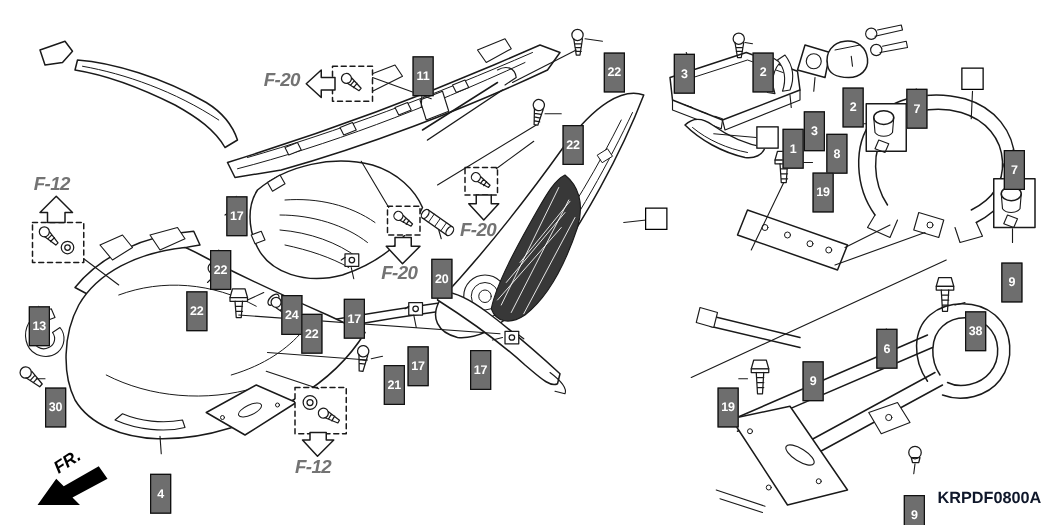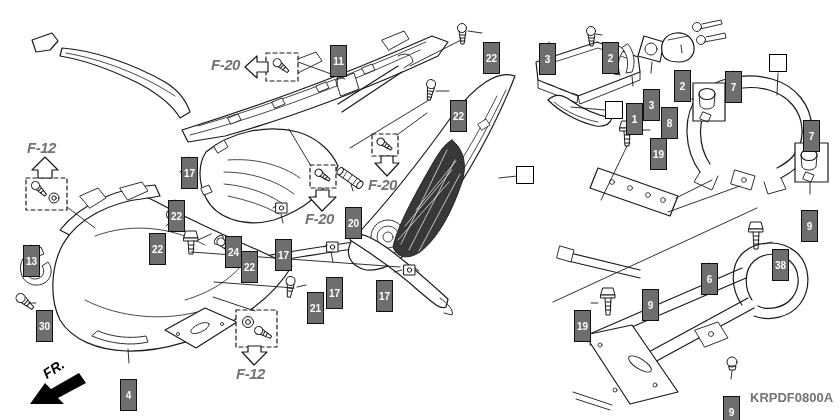--- a/index.html
+++ b/index.html
@@ -9,21 +9,21 @@
   .co{position:absolute;width:17px;height:32px;background:#6e6e6e;border:1px solid #111;
       color:#fff;font:bold 10px "Liberation Sans",sans-serif;display:flex;
       align-items:center;justify-content:center;box-sizing:border-box;z-index:5;margin-top:16px;}
   .wb{position:absolute;width:18px;height:18px;background:#fff;border:1.6px solid #000;
       box-sizing:border-box;z-index:5;}
   .fref{position:absolute;font:italic bold 15px "Liberation Sans",sans-serif;
         color:#737373;z-index:6;letter-spacing:-0.5px;white-space:nowrap;}
   #fr-label{position:absolute;left:44px;top:367px;font:italic bold 14px "Liberation Sans",sans-serif;
         transform:rotate(-33deg);transform-origin:left center;z-index:6;}
   #part-code{position:absolute;left:750px;top:390px;font:bold 13px "Liberation Sans",sans-serif;
-        color:#737373;z-index:6;}
+        color:#0f172a;z-index:6;}
 </style>
 </head>
 <body>
 
 <div id="stage">
 
 <svg id="lineart" width="840" height="420" viewBox="0 0 840 420">
   <g stroke="#1a1a1a" fill="none" stroke-width="1.2" stroke-linejoin="round" stroke-linecap="round">
 
     <g>

